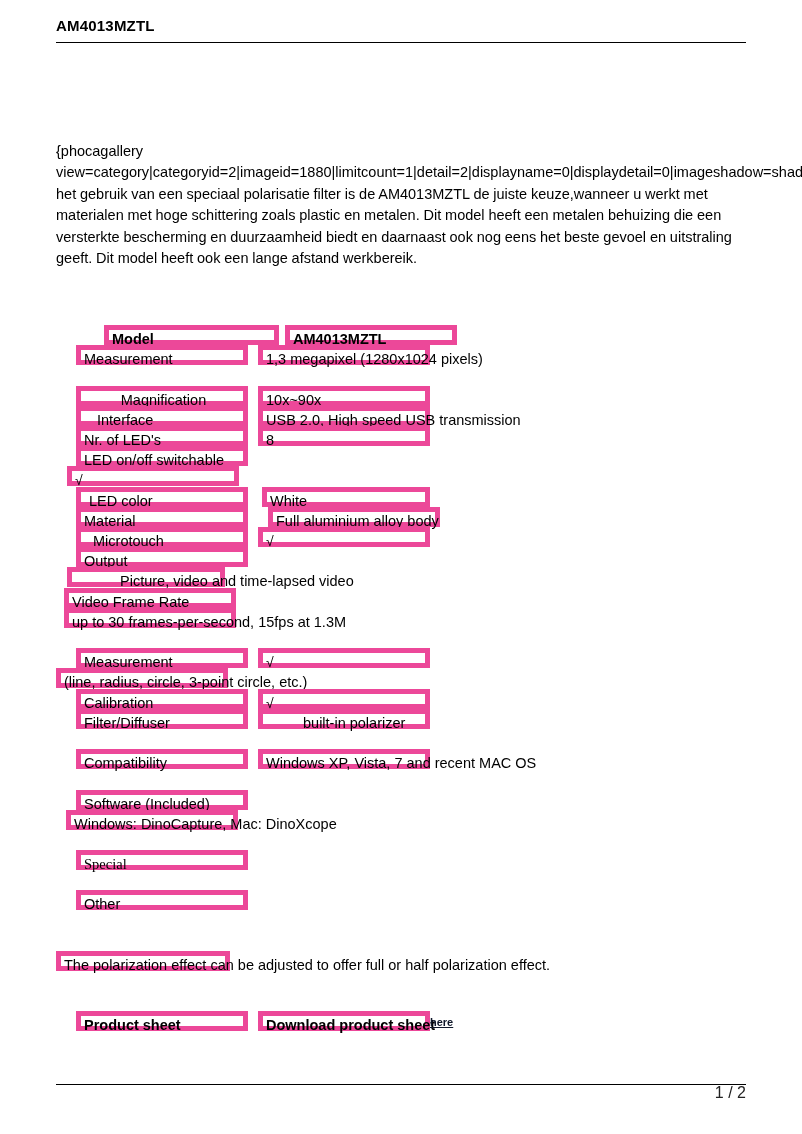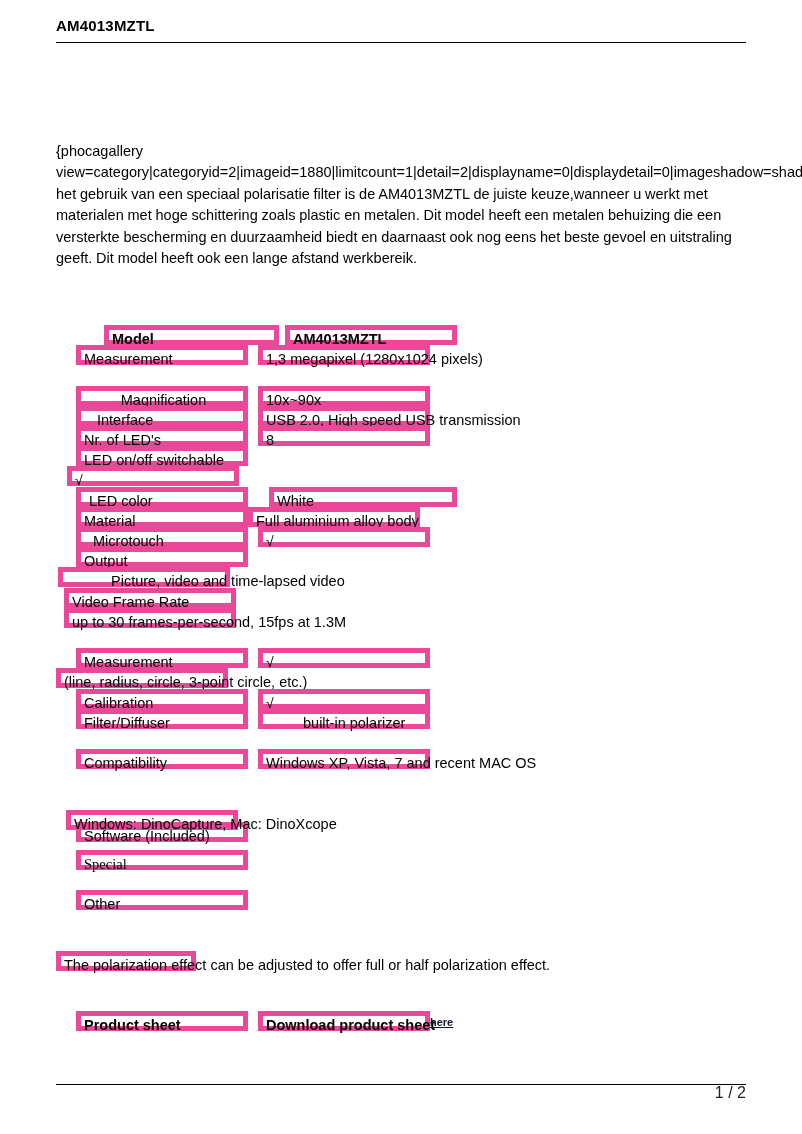--- a/index.html
+++ b/index.html
@@ -172,42 +172,42 @@
     <div class="cell" style="left:76px; top:446px; width:172px;">
       <span class="txt">LED on/off switchable</span>
     </div>
     <div class="cell overflow" style="left:67px; top:466px; width:172px;">
       <span class="txt tick">√</span>
     </div>
 
     <div class="cell" style="left:76px; top:487px; width:172px;padding-left:8px;">
       <span class="txt">LED color</span>
     </div>
-    <div class="cell overflow" style="left:269px; top:487px; width:188px;">
+    <div class="cell overflow" style="left:262px; top:487px; width:168px;">
       <span class="txt">White</span>
     </div>
 
     <div class="cell" style="left:76px; top:507px; width:172px;">
       <span class="txt">Material</span>
     </div>
-    <div class="cell overflow" style="left:248px; top:507px; width:172px;">
+    <div class="cell overflow" style="left:268px; top:507px; width:172px;">
       <span class="txt">Full aluminium alloy body</span>
     </div>
 
     <div class="cell" style="left:76px; top:527px; width:172px;padding-left:12px;">
       <span class="txt">Microtouch</span>
     </div>
     <div class="cell overflow" style="left:258px; top:527px; width:172px;">
       <span class="txt tick">√</span>
     </div>
 
     <div class="cell" style="left:76px; top:547px; width:172px;">
       <span class="txt">Output</span>
     </div>
-    <div class="cell overflow" style="left:58px; top:567px; width:172px;padding-left:48px;">
+    <div class="cell overflow" style="left:67px; top:567px; width:158px;padding-left:48px;">
       <span class="txt">Picture, video and time-lapsed video</span>
     </div>
 
     <div class="cell" style="left:64px; top:588px; width:172px;">
       <span class="txt">Video Frame Rate</span>
     </div>
     <div class="cell overflow" style="left:64px; top:608px; width:172px;">
       <span class="txt">up to 30 frames-per-second, 15fps at 1.3M</span>
     </div>
 
@@ -235,36 +235,36 @@
       <span class="txt">built-in polarizer</span>
     </div>
 
     <div class="cell" style="left:76px; top:749px; width:172px;">
       <span class="txt">Compatibility</span>
     </div>
     <div class="cell overflow" style="left:258px; top:749px; width:172px;">
       <span class="txt">Windows XP, Vista, 7 and recent MAC OS</span>
     </div>
 
-    <div class="cell" style="left:76px; top:790px; width:172px;margin-top:32px;">
+    <div class="cell" style="left:76px; top:790px; width:172px;">
       <span class="txt">Software (Included)</span>
     </div>
     <div class="cell overflow" style="left:66px; top:810px; width:172px;">
       <span class="txt">Windows: DinoCapture, Mac: DinoXcope</span>
     </div>
 
     <div class="cell" style="left:76px; top:850px; width:172px;font-family:Liberation Serif, serif;">
       <span class="txt">Special</span>
     </div>
 
     <div class="cell" style="left:76px; top:890px; width:172px;">
       <span class="txt">Other</span>
     </div>
 
-    <div class="cell overflow" style="left:56px; top:951px; width:140px;">
+    <div class="cell overflow" style="left:56px; top:951px; width:174px;">
       <span class="txt">The polarization effect can be adjusted to offer full or half polarization effect.</span>
     </div>
 
     <div class="cell bold" style="left:76px; top:1011px; width:172px;">
       <span class="txt">Product sheet</span>
     </div>
     <div class="cell bold overflow" style="left:258px; top:1011px; width:172px;">
       <span class="txt">Download product sheet</span>
     </div>
     <a class="link" href="#" style="left:430px; top:1013px;">here</a>

